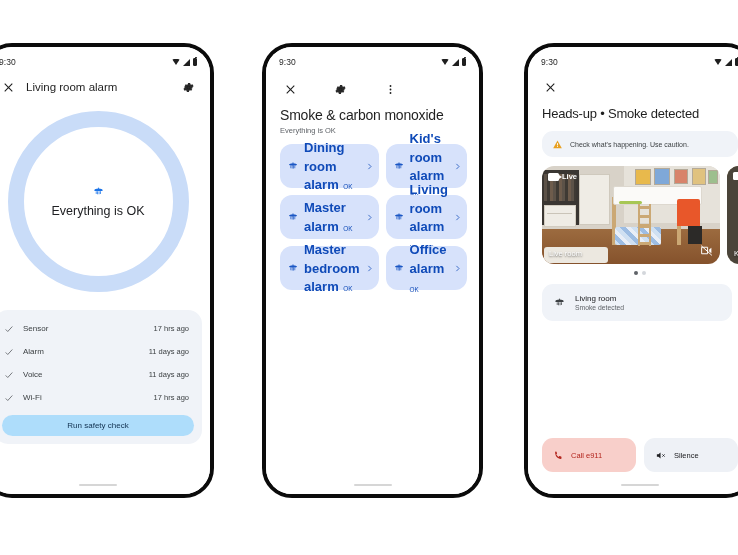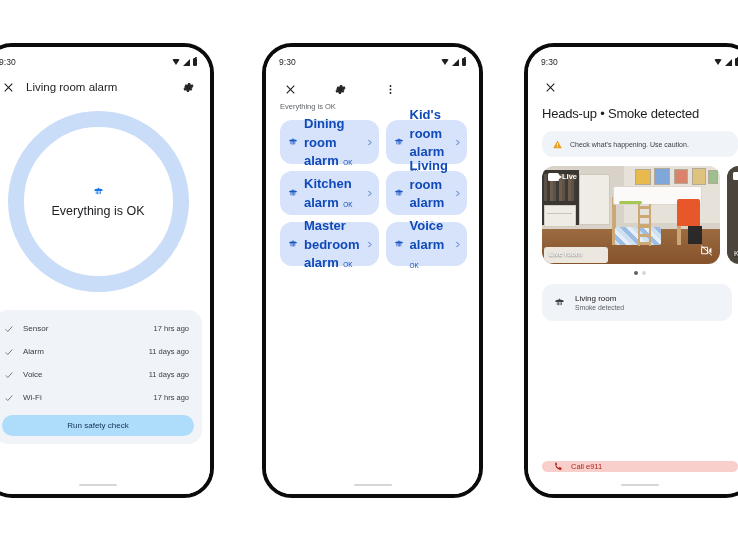--- a/index.html
+++ b/index.html
@@ -223,21 +223,21 @@
 
   .row-card {
     margin: 9px 20px 0 14px; background: #f0f3f8; border-radius: 11px;
     height: 37px; display: flex; align-items: center; gap: 9px; padding: 0 11px;
   }
   .row-ic { color: #3c4043; flex: none; }
   .row-ic svg { display:block; }
   .row-name { font-size: 8px; color: #202124; }
   .row-sub { font-size: 6.8px; color: #5f6368; margin-top: 1.5px; }
 
-  .actions { position: absolute; left: 14px; right: 14px; bottom: 22px; display: flex; gap: 8px; flex-direction: column; }
+  .actions { position: absolute; left: 14px; right: 14px; bottom: 22px; display: flex; gap: 8px; }
   .act {
     flex: 1 1 0; height: 34px; border-radius: 11px; display: flex;
     align-items: center; gap: 7px; padding: 0 11px;
   }
   .act.e911 { background: #f8cfca; }
   .act.silence { background: #eef1f6; }
   .act-ic { flex: none; display:flex; }
   .act-ic svg { display:block; }
   .act-lbl { font-size: 7.5px; }
   .act.e911 .act-lbl { color: #b3261e; }
@@ -367,20 +367,21 @@
         </span>
         <span class="icon-btn">
           <svg width="13" height="13" viewBox="0 0 24 24" fill="#1f1f1f">
               <circle cx="12" cy="5.5" r="1.7"></circle>
               <circle cx="12" cy="12" r="1.7"></circle>
               <circle cx="12" cy="18.5" r="1.7"></circle>
             </svg>
         </span>
       </div>
 
+      <div class="p2-title">Smoke &amp; carbon monoxide</div>
       <div class="p2-sub">Everything is OK</div>
 
       <div class="grid">
         <div class="tile">
           <span class="tile-ic">
             <svg width="12" height="12" viewBox="0 0 24 24">
                 <path d="M4 9.5c0-1 3.6-3 8-3s8 2 8 3-3.6 1.8-8 1.8S4 10.5 4 9.5z" fill="#1a56c4"></path>
                 <rect x="7" y="11.5" width="1.4" height="5" fill="#1a56c4"></rect>
                 <rect x="9.6" y="11.5" width="1.4" height="5.6" fill="#1a56c4"></rect>
                 <rect x="12.3" y="11.5" width="1.4" height="5.6" fill="#1a56c4"></rect>
@@ -426,21 +427,21 @@
             <svg width="12" height="12" viewBox="0 0 24 24">
                 <path d="M4 9.5c0-1 3.6-3 8-3s8 2 8 3-3.6 1.8-8 1.8S4 10.5 4 9.5z" fill="#1a56c4"></path>
                 <rect x="7" y="11.5" width="1.4" height="5" fill="#1a56c4"></rect>
                 <rect x="9.6" y="11.5" width="1.4" height="5.6" fill="#1a56c4"></rect>
                 <rect x="12.3" y="11.5" width="1.4" height="5.6" fill="#1a56c4"></rect>
                 <rect x="15" y="11.5" width="1.4" height="5" fill="#1a56c4"></rect>
                 <rect x="11" y="5" width="2" height="2" fill="#1a56c4"></rect>
               </svg>
           </span>
           <span class="tile-txt">
-            <span class="tile-name">Kitchen alarm</span>
+            <span class="tile-name">Master alarm</span>
             <span class="tile-state">OK</span>
           </span>
           <span class="chev">
               <svg width="9" height="9" viewBox="0 0 24 24">
                 <path d="M9 5l7 7-7 7" stroke="#0f4ab8" stroke-width="2" fill="none"></path>
               </svg>
             </span>
         </div>
 
         <div class="tile">
@@ -492,21 +493,21 @@
             <svg width="12" height="12" viewBox="0 0 24 24">
                 <path d="M4 9.5c0-1 3.6-3 8-3s8 2 8 3-3.6 1.8-8 1.8S4 10.5 4 9.5z" fill="#1a56c4"></path>
                 <rect x="7" y="11.5" width="1.4" height="5" fill="#1a56c4"></rect>
                 <rect x="9.6" y="11.5" width="1.4" height="5.6" fill="#1a56c4"></rect>
                 <rect x="12.3" y="11.5" width="1.4" height="5.6" fill="#1a56c4"></rect>
                 <rect x="15" y="11.5" width="1.4" height="5" fill="#1a56c4"></rect>
                 <rect x="11" y="5" width="2" height="2" fill="#1a56c4"></rect>
               </svg>
           </span>
           <span class="tile-txt">
-            <span class="tile-name">Voice alarm</span>
+            <span class="tile-name">Office alarm</span>
             <span class="tile-state">OK</span>
           </span>
           <span class="chev">
               <svg width="9" height="9" viewBox="0 0 24 24">
                 <path d="M9 5l7 7-7 7" stroke="#0f4ab8" stroke-width="2" fill="none"></path>
               </svg>
             </span>
         </div>
       </div>
 
@@ -642,19 +643,28 @@
 
       <div class="actions">
         <div class="act e911">
           <span class="act-ic">
             <svg width="11" height="11" viewBox="0 0 24 24">
                 <path d="M6.6 3.5c.6 0 1.1.4 1.3 1l.8 2.7c.1.5 0 1-.4 1.3l-1.3 1a11 11 0 005.5 5.5l1-1.3c.3-.4.8-.5 1.3-.4l2.7.8c.6.2 1 .7 1 1.3v2.6c0 .8-.7 1.5-1.5 1.4C9.6 19 5 14.4 4.6 5c0-.8.6-1.5 1.4-1.5z" fill="#b3261e"></path>
               </svg>
           </span>
           <span class="act-lbl">Call e911</span>
         </div>
+        <div class="act silence">
+          <span class="act-ic">
+            <svg width="12" height="11" viewBox="0 0 24 24">
+                <path d="M3 9.5h3.5L11 5.5v13L6.5 14.5H3z" fill="#202124"></path>
+                <path d="M15 9.5l5 5M20 9.5l-5 5" stroke="#202124" stroke-width="1.8" fill="none"></path>
+              </svg>
+          </span>
+          <span class="act-lbl">Silence</span>
+        </div>
       </div>
 
       <div class="homebar"></div>
     </div>
   </div>
 
 </div>
 
 </body></html>

